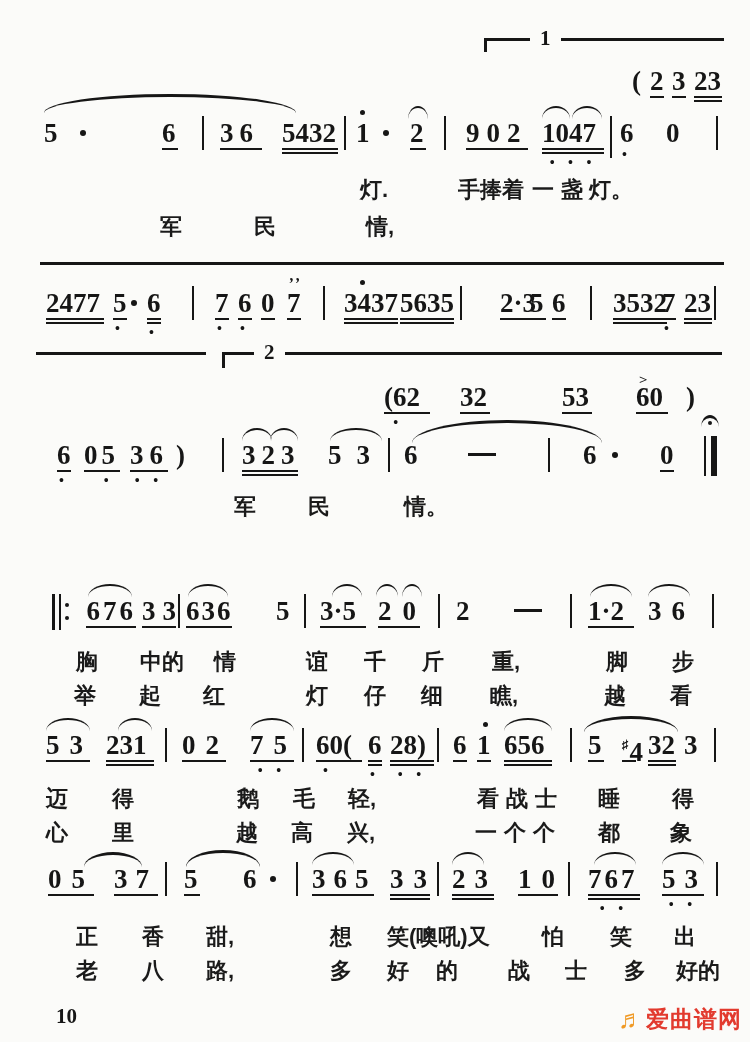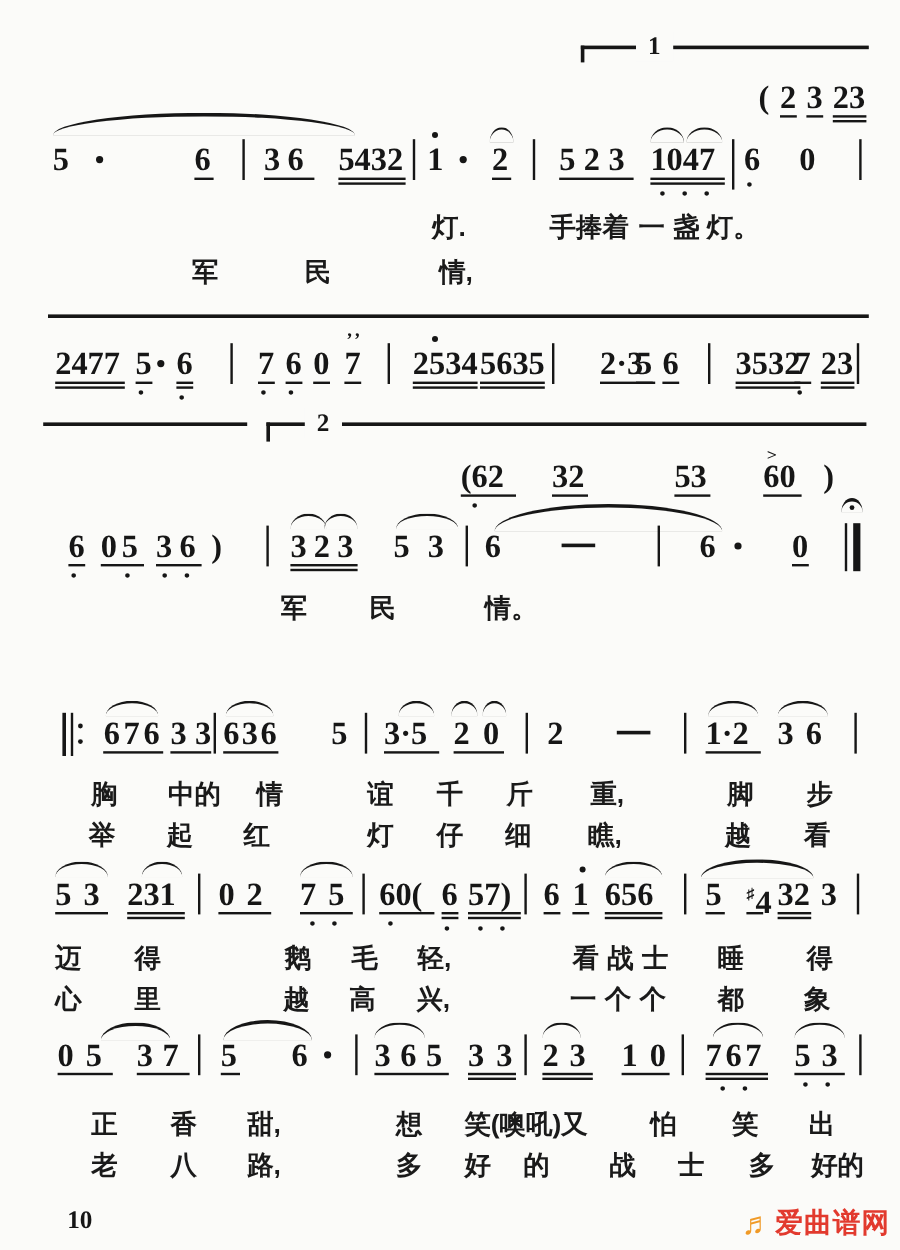--- a/index.html
+++ b/index.html
@@ -64,39 +64,39 @@
         <div class="adot" style="left: 80px;"></div>
         <div class="tok" style="left: 162px; width: 16px;"><span class="txt">6</span><div class="ul" style="top: 30px;"></div></div>
         <div class="bar" style="left: 202px;"></div>
         <div class="tok" style="left: 220px; width: 42px;"><span class="txt" style="letter-spacing: 6px;">36</span><div class="ul" style="top: 30px;"></div></div>
         <div class="tok" style="left: 282px; width: 56px;"><span class="txt">5432</span><div class="ul" style="top: 30px;"></div><div class="ul" style="top: 34px;"></div></div>
         <div class="bar" style="left: 344px;"></div>
         <div class="tok" style="left: 356px; width: 14px;"><span class="txt">1</span><div class="dab" style="left: 3.5px;"></div></div>
         <div class="adot" style="left: 383px;"></div>
         <div class="tok" style="left: 410px; width: 16px;"><span class="txt">2</span><div class="ul" style="top: 30px;"></div><div class="slur" style="left: -2px; width: 20px;"></div></div>
         <div class="bar" style="left: 444px;"></div>
-        <div class="tok" style="left: 466px; width: 62px;"><span class="txt" style="letter-spacing: 7px;">523</span><div class="ul" style="top: 30px;"></div></div>
+        <div class="tok" style="left: 466px; width: 62px;"><span class="txt" style="letter-spacing: 7px;">902</span><div class="ul" style="top: 30px;"></div></div>
         <div class="tok" style="left: 542px; width: 62px;"><span class="txt">1047</span><div class="ul" style="top: 30px;"></div><div class="ul" style="top: 34px;"></div><div class="dbl" style="top: 41px;">• • •</div><div class="slur" style="left: 0px; width: 28px;"></div><div class="slur" style="left: 30px; width: 30px;"></div></div>
         <div class="bar" style="left: 610px; height: 42px;"></div>
         <div class="tok" style="left: 620px; width: 14px;"><span class="txt">6</span><div class="dbl" style="top: 33px;">•</div></div>
         <div class="tok" style="left: 666px; width: 14px;"><span class="txt">0</span></div>
         <div class="bar" style="left: 716px;"></div>
       </div>
       <div class="mline" style="top: 288px;">
         <div class="tok" style="left: 46px; width: 58px;"><span class="txt">2477</span><div class="ul" style="top: 30px;"></div><div class="ul" style="top: 34px;"></div></div>
         <div class="tok" style="left: 113px; width: 14px;"><span class="txt">5</span><div class="ul" style="top: 30px;"></div><div class="dbl" style="top: 37px;">•</div></div>
         <div class="adot" style="left: 131px;"></div>
         <div class="tok" style="left: 147px; width: 14px;"><span class="txt">6</span><div class="ul" style="top: 30px;"></div><div class="ul" style="top: 34px;"></div><div class="dbl" style="top: 41px;">•</div></div>
         <div class="bar" style="left: 192px;"></div>
         <div class="tok" style="left: 215px; width: 14px;"><span class="txt">7</span><div class="ul" style="top: 30px;"></div><div class="dbl" style="top: 37px;">•</div></div>
         <div class="tok" style="left: 238px; width: 14px;"><span class="txt">6</span><div class="ul" style="top: 30px;"></div><div class="dbl" style="top: 37px;">•</div></div>
         <div class="tok" style="left: 261px; width: 14px;"><span class="txt">0</span><div class="ul" style="top: 30px;"></div></div>
         <div class="tok" style="left: 287px; width: 14px;"><span class="txt">7</span><div class="ul" style="top: 30px;"></div><div class="trill">ʼʼ</div></div>
         <div class="bar" style="left: 323px;"></div>
-        <div class="tok" style="left: 344px; width: 54px;"><span class="txt">2534</span><div class="ul" style="top: 30px;"></div><div class="ul" style="top: 34px;"></div><div class="dab" style="left: 16.2px;"></div></div>
+        <div class="tok" style="left: 344px; width: 54px;"><span class="txt">3437</span><div class="ul" style="top: 30px;"></div><div class="ul" style="top: 34px;"></div><div class="dab" style="left: 16.2px;"></div></div>
         <div class="tok" style="left: 400px; width: 54px;"><span class="txt">5635</span><div class="ul" style="top: 30px;"></div><div class="ul" style="top: 34px;"></div></div>
         <div class="bar" style="left: 460px;"></div>
         <div class="tok" style="left: 500px; width: 46px;"><span class="txt">2·3</span><div class="ul" style="top: 30px;"></div></div>
         <div class="tok" style="left: 530px; width: 14px;"><span class="txt">5</span><div class="ul" style="top: 30px;"></div></div>
         <div class="tok" style="left: 552px; width: 14px;"><span class="txt">6</span><div class="ul" style="top: 30px;"></div></div>
         <div class="bar" style="left: 590px;"></div>
         <div class="tok" style="left: 613px; width: 54px;"><span class="txt">3532</span><div class="ul" style="top: 30px;"></div><div class="ul" style="top: 34px;"></div></div>
         <div class="tok" style="left: 662px; width: 14px;"><span class="txt">7</span><div class="ul" style="top: 30px;"></div><div class="dbl" style="top: 37px;">•</div></div>
         <div class="tok" style="left: 684px; width: 28px;"><span class="txt">23</span><div class="ul" style="top: 30px;"></div><div class="ul" style="top: 34px;"></div></div>
         <div class="bar" style="left: 714px;"></div>
@@ -153,21 +153,21 @@
       </div>
       <div class="mline" style="top: 730px;">
         <div class="tok" style="left: 46px; width: 44px;"><span class="txt" style="letter-spacing: 10px;">53</span><div class="ul" style="top: 30px;"></div><div class="slur" style="left: 0px; width: 44px;"></div></div>
         <div class="tok" style="left: 106px; width: 48px;"><span class="txt">231</span><div class="ul" style="top: 30px;"></div><div class="ul" style="top: 34px;"></div><div class="slur" style="left: 12px; width: 34px;"></div></div>
         <div class="bar" style="left: 165px;"></div>
         <div class="tok" style="left: 182px; width: 44px;"><span class="txt" style="letter-spacing: 10px;">02</span><div class="ul" style="top: 30px;"></div></div>
         <div class="tok" style="left: 250px; width: 44px;"><span class="txt" style="letter-spacing: 10px; font-family: Liberation Serif, serif;">75</span><div class="ul" style="top: 30px;"></div><div class="dbl" style="top: 37px;">• •</div><div class="slur" style="left: 0px; width: 44px;"></div></div>
         <div class="bar" style="left: 302px;"></div>
         <div class="tok" style="left: 316px; width: 46px;"><span class="txt">60(</span><div class="ul" style="top: 30px;"></div><div class="dbl" style="top: 37px; text-align: left; padding-left: 6.9px;">•</div></div>
         <div class="tok" style="left: 368px; width: 14px;"><span class="txt">6</span><div class="ul" style="top: 30px;"></div><div class="ul" style="top: 34px;"></div><div class="dbl" style="top: 41px;">•</div></div>
-        <div class="tok" style="left: 390px; width: 44px;"><span class="txt">57)</span><div class="ul" style="top: 30px;"></div><div class="ul" style="top: 34px;"></div><div class="dbl" style="top: 41px;">• •</div></div>
+        <div class="tok" style="left: 390px; width: 44px;"><span class="txt">28)</span><div class="ul" style="top: 30px;"></div><div class="ul" style="top: 34px;"></div><div class="dbl" style="top: 41px;">• •</div></div>
         <div class="bar" style="left: 437px;"></div>
         <div class="tok" style="left: 453px; width: 14px;"><span class="txt">6</span><div class="ul" style="top: 30px;"></div></div>
         <div class="tok" style="left: 477px; width: 14px;"><span class="txt">1</span><div class="ul" style="top: 30px;"></div><div class="dab" style="left: 6.3px;"></div></div>
         <div class="tok" style="left: 504px; width: 48px;"><span class="txt">656</span><div class="ul" style="top: 30px;"></div><div class="ul" style="top: 34px;"></div><div class="slur" style="left: 0px; width: 48px;"></div></div>
         <div class="bar" style="left: 570px;"></div>
         <div class="tok" style="left: 588px; width: 16px;"><span class="txt">5</span><div class="ul" style="top: 30px;"></div></div>
         <div class="tok" style="left: 622px; width: 14px;"><span class="pre">♯</span><span class="txt">4</span><div class="ul" style="top: 30px;"></div></div>
         <div class="tok" style="left: 648px; width: 28px;"><span class="txt">32</span><div class="ul" style="top: 30px;"></div><div class="ul" style="top: 34px;"></div></div>
         <div class="tok" style="left: 684px; width: 14px;"><span class="txt">3</span></div>
         <div class="bar" style="left: 714px;"></div>

